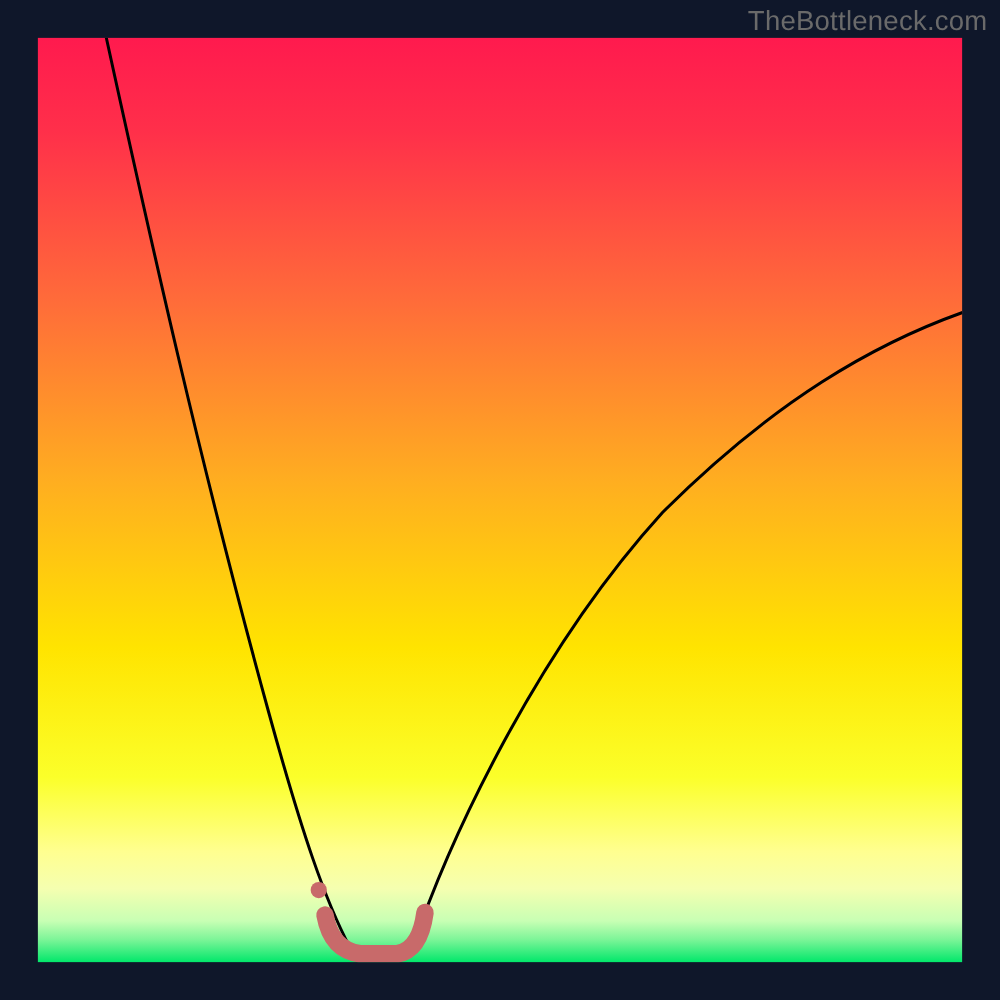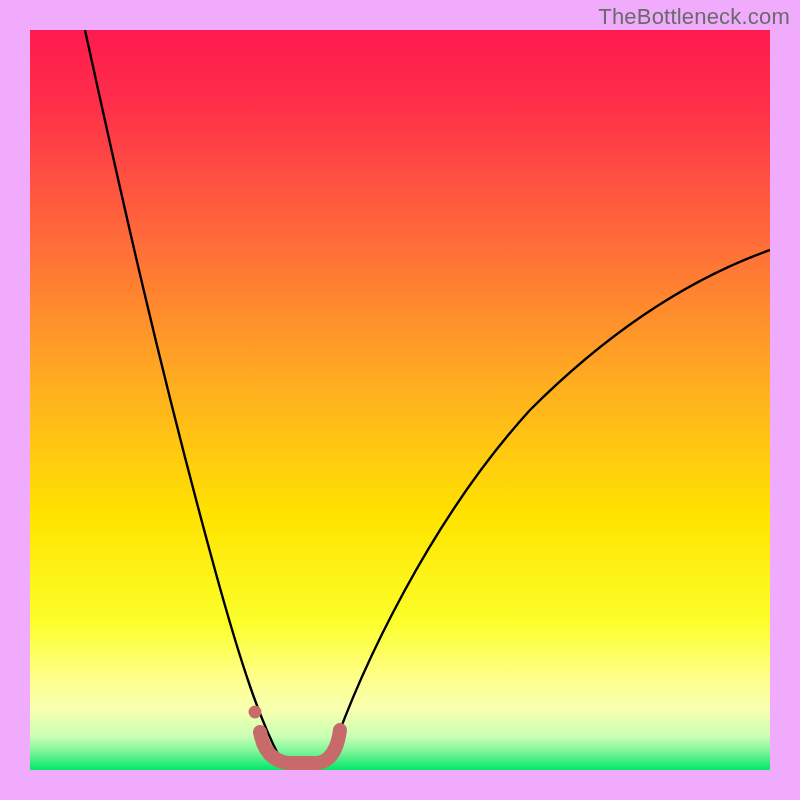--- a/index.html
+++ b/index.html
@@ -10,21 +10,21 @@
     background: #000;
     overflow: hidden;
     font-family: Arial, Helvetica, sans-serif;
   }
   .frame {
     position: absolute;
     top: 0;
     left: 0;
     width: 800px;
     height: 800px;
-    background: #f0abfc;
+    background: #0f172a;
   }
   .plot-area {
     position: absolute;
     top: 30px;
     left: 30px;
     width: 740px;
     height: 740px;
     overflow: hidden;
   }
   .gradient-bg {

